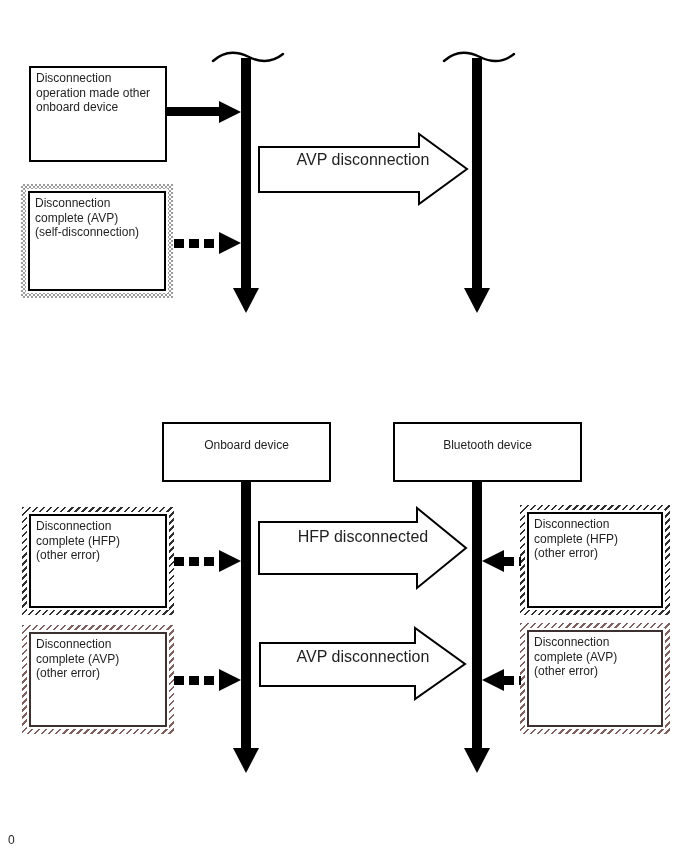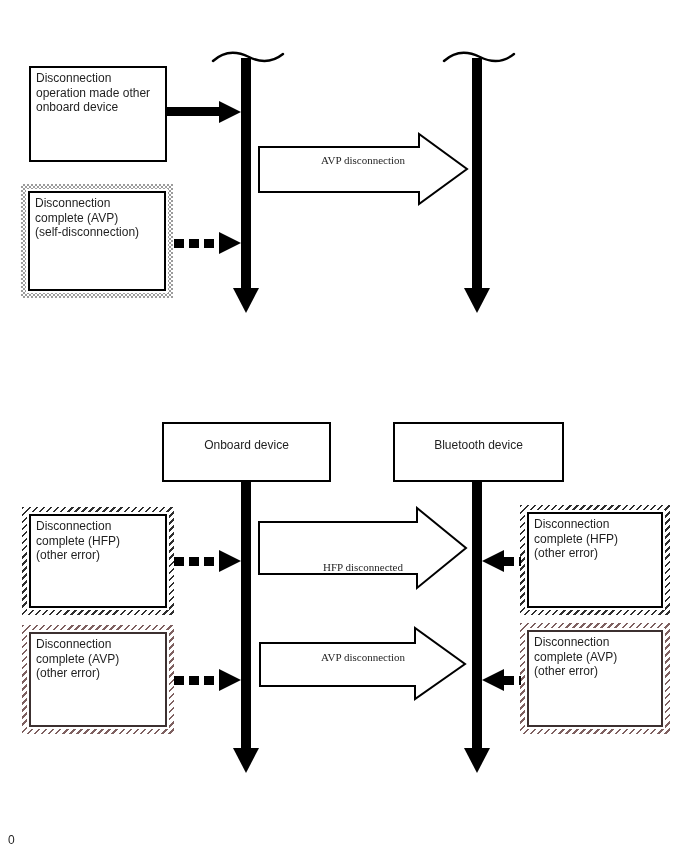--- a/index.html
+++ b/index.html
@@ -71,21 +71,21 @@
   }
   .head-left{
     width:0;height:0;
     border-top:11px solid transparent;
     border-bottom:11px solid transparent;
     border-right:22px solid var(--line,#000);
   }
   
   .widearrow-label{
     position:absolute;left:0;width:100%;
-    text-align:center;font-size:11px;line-height:14px;font-family:Liberation Serif, serif;
+    text-align:center;font-size:16px;line-height:14px;
   }
   .squiggle{stroke:var(--line,#000);stroke-width:2.4;fill:none;stroke-linecap:round;}
   .widepoly{fill:#fff;stroke:var(--line,#000);stroke-width:2;}
   .footnote{font-size:12px;line-height:12px;}
 </style>
 </head>
 <body>
 
 <div class="canvas">
 
@@ -122,21 +122,21 @@
   <div class="abs head-right" style="left:219px;top:232px;"></div>
 
   <svg class="abs" style="left:257px;top:132px;" width="212" height="74" viewBox="0 0 212 74">
     <polygon class="widepoly" points="2,15 162,15 162,2 210,37 162,72 162,60 2,60"></polygon>
   </svg>
   <div class="abs widearrow-label" style="left:257px;top:153px;width:212px;">AVP disconnection</div>
 
   <div class="abs headerbox" style="left:162px;top:422px;width:169px;height:60px;">
     <span>Onboard device</span>
   </div>
-  <div class="abs headerbox" style="left:393px;top:422px;width:171px;height:60px;">
+  <div class="abs headerbox" style="left:393px;top:422px;width:189px;height:60px;">
     <span>Bluetooth device</span>
   </div>
 
   <div class="abs lifeline" style="left:241px;top:480px;height:269px;"></div>
   <div class="abs ll-head" style="left:233px;top:748px;"></div>
   <div class="abs lifeline" style="left:472px;top:480px;height:269px;"></div>
   <div class="abs ll-head" style="left:464px;top:748px;"></div>
 
   <div class="abs frame frame-hatch-dark" style="left:22px;top:507px;width:152px;height:108px;">
     <div class="inner">
@@ -174,21 +174,21 @@
   <div class="abs head-right" style="left:219px;top:669px;"></div>
 
   <div class="abs head-left" style="left:482px;top:550px;"></div>
   <div class="abs shaft-dash" style="left:504px;top:556.5px;width:17px;"></div>
   <div class="abs head-left" style="left:482px;top:669px;"></div>
   <div class="abs shaft-dash" style="left:504px;top:675.5px;width:17px;"></div>
 
   <svg class="abs" style="left:257px;top:506px;" width="212" height="85" viewBox="0 0 212 85">
     <polygon class="widepoly" points="2,16 160,16 160,2 209,42 160,82 160,68 2,68"></polygon>
   </svg>
-  <div class="abs widearrow-label" style="left:257px;top:560px;width:212px;">HFP disconnected</div>
+  <div class="abs widearrow-label" style="left:257px;top:530px;width:212px;">HFP disconnected</div>
 
   <svg class="abs" style="left:258px;top:626px;" width="210" height="75" viewBox="0 0 210 75">
     <polygon class="widepoly" points="2,17 157,17 157,2 207,38 157,73 157,60 2,60"></polygon>
   </svg>
   <div class="abs widearrow-label" style="left:258px;top:650px;width:210px;">AVP disconnection</div>
 
   <div class="abs footnote" style="left:8px;top:834px;">0</div>
 
 </div>
 

